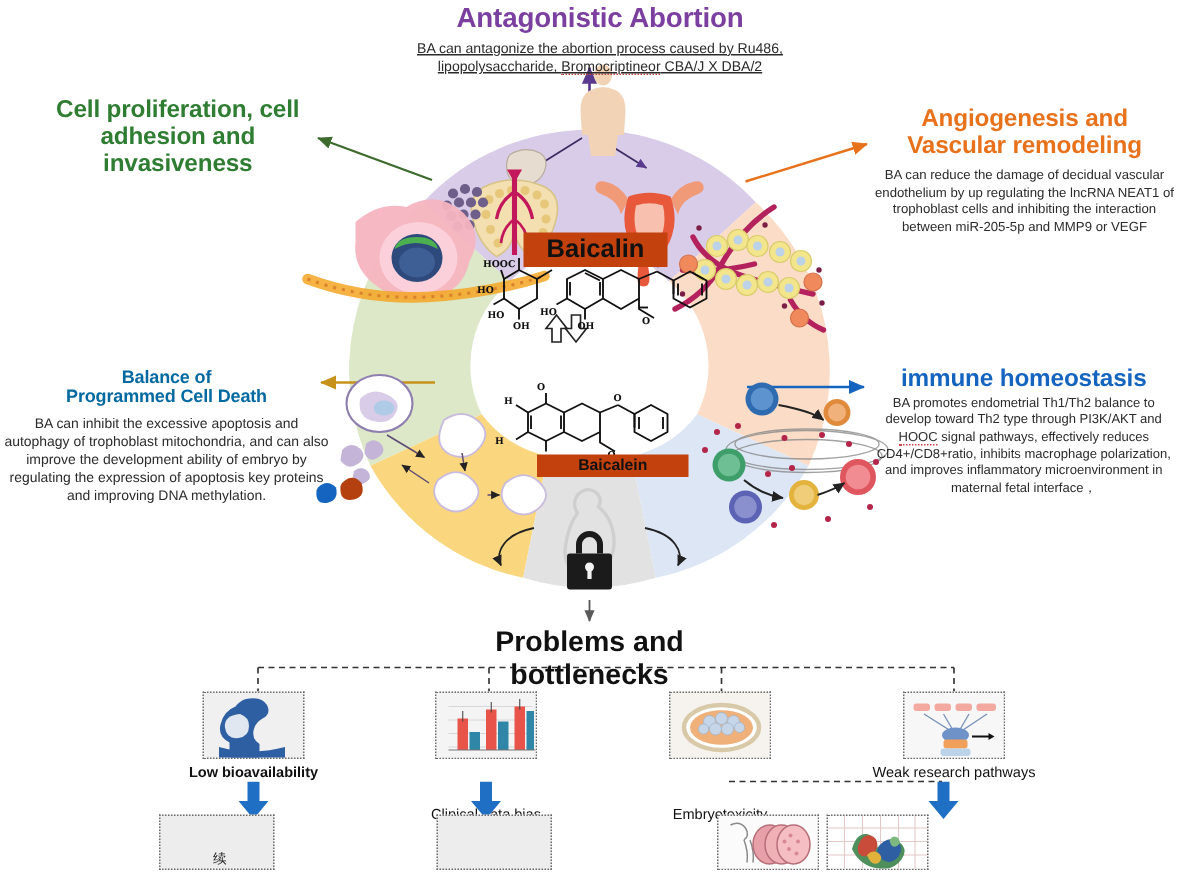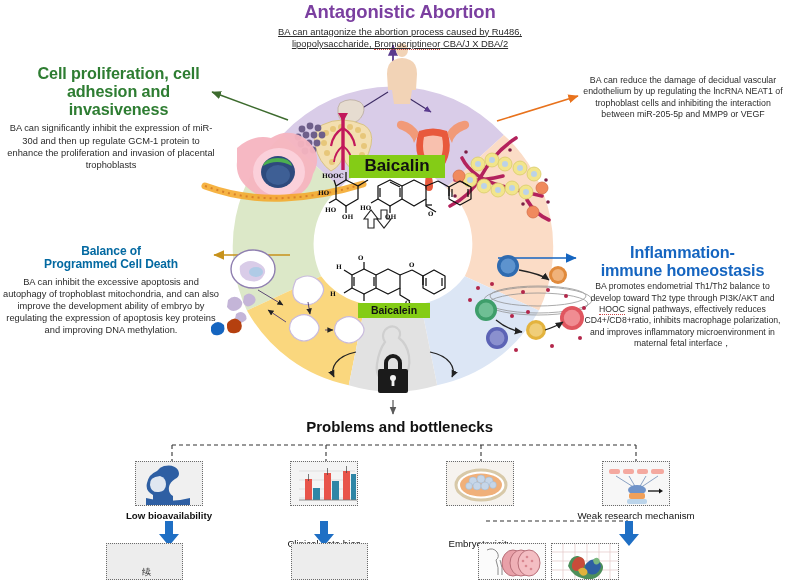--- a/index.html
+++ b/index.html
@@ -49,30 +49,30 @@
   #blk-apop .sec-title { color:#0369a1; font-size:12px; }
   #blk-apop .sec-body { margin-top:4px; }
 
   
   #blk-inflam { left:580px; top:243px; width:205px; text-align:center; }
   #blk-inflam .sec-title { color:#1565C0; font-size:16.2px; }
   #blk-inflam .sec-body { margin-top:2px; font-size:8.7px; }
 
   
   .chem-label {
-    background:#84cc16; font-weight:bold; text-align:center;
+    background:#c2410c; font-weight:bold; text-align:center;
     color:#111; border-radius:0;
   }
   #lbl-baicalin { left:349px; top:155px; width:96px; font-size:17px; padding:1px 0 2px; }
-  #lbl-baicalein { left:358px; top:303px; width:72px; font-size:10.5px; padding:1px 0 2px; }
+  #lbl-baicalein { left:358px; top:303px; width:101px; font-size:10.5px; padding:1px 0 2px; }
 
   
   #lbl-problems {
-    left:293px; top:418px; width:200px; text-align:right;
-    font-size:15px; font-weight:bold; color:#111;
+    left:293px; top:418px; width:200px; text-align:center;
+    font-size:19px; font-weight:bold; color:#111;
   }
   .pb-caption { font-size:9.7px; color:#111; text-align:center; white-space:nowrap; }
   .pic-box {
     border:1px dotted #6b6b6b; background:#f0f0f0;
     position:absolute; overflow:hidden;
   }
   .gray-box { border:1px dotted #6b6b6b; background:#ededed; position:absolute; }
 
   
   .blue-arrow { position:absolute; width:22px; height:26px; }
@@ -440,38 +440,40 @@
       <span>BA can antagonize the abortion process caused by Ru486,</span><br>
       <span>lipopolysaccharide, </span><span class="u-dot">Bromocriptineor</span><span> CBA/J X DBA/2</span>
     </div>
   </div>
 
   <div class="abs nosel" id="blk-prolif">
     <div class="sec-title">
       <div>Cell proliferation, cell</div>
       <div>adhesion and invasiveness</div>
     </div>
-    <div class="sec-body">BA can significantly inhibit the expression of miR-30d and then up regulate GCM-1 protein to enhance the proliferation and invasion of placental trophoblasts</div>
   </div>
 
   <div class="abs nosel" id="blk-angio">
+    <div class="sec-title">
+      <div>Angiogenesis and</div>
+      <div>Vascular remodeling</div>
+    </div>
     <div class="sec-body">BA can reduce the damage of decidual vascular endothelium by up regulating the lncRNA NEAT1 of trophoblast cells and inhibiting the interaction between miR-205-5p and MMP9 or VEGF</div>
   </div>
 
   <div class="abs nosel" id="blk-apop">
     <div class="sec-title">
       <div>Balance of</div>
       <div>Programmed Cell Death</div>
     </div>
     <div class="sec-body">BA can inhibit the excessive apoptosis and autophagy of trophoblast mitochondria, and can also improve the development ability of embryo by regulating the expression of apoptosis key proteins and improving DNA methylation.</div>
   </div>
 
   <div class="abs nosel" id="blk-inflam">
     <div class="sec-title">
-      <div>Inflammation-</div>
       <div>immune homeostasis</div>
     </div>
     <div class="sec-body">
       <span>BA promotes endometrial Th1/Th2 balance to develop toward Th2 type through PI3K/AKT and </span><span class="u-dot">HOOC</span><span> signal pathways, effectively reduces CD4+/CD8+ratio, inhibits macrophage polarization, and improves inflammatory microenvironment in maternal fetal interface，</span>
     </div>
   </div>
 
   <div class="abs chem-label nosel" id="lbl-baicalin">Baicalin</div>
   <div class="abs chem-label nosel" id="lbl-baicalein">Baicalein</div>
 
@@ -557,21 +559,21 @@
         <path d="M36,26 L43,14"></path>
           <path d="M37,26 L55,14"></path>
       </g>
       <ellipse cx="34" cy="28" rx="9" ry="5" fill="#6F93C9"></ellipse>
       <rect x="26" y="31" width="16" height="6" rx="2" fill="#F0A05A"></rect>
       <rect x="24" y="37" width="20" height="5" rx="2" fill="#BBD4EA"></rect>
       <path d="M45,29 L58,29" stroke="#111" stroke-width="1.3"></path>
       <path d="M56,26.6 L60,29 L56,31.4 Z" fill="#111"></path>
     </svg>
   </div>
-  <div class="abs pb-caption" style="left:570px; top:510px; width:132px;">Weak research mechanism</div>
+  <div class="abs pb-caption" style="left:570px; top:510px; width:132px;">Weak research pathways</div>
   <div class="blue-arrow" style="left:618px; top:521px;">
     <svg width="22" height="26" viewBox="0 0 22 26">
         <path d="M7,0 L15,0 L15,13 L21,13 L11,25 L1,13 L7,13 Z" fill="#1F6FC4"></path>
       </svg>
   </div>
 
   <div class="pic-box" style="left:478px; top:543px; width:68px; height:37px;">
     <svg width="68" height="37" viewBox="0 0 68 37">
       <rect width="68" height="37" fill="#fbfbfb"></rect>
       <g fill="none" stroke="#8a8a8a" stroke-width="1">

